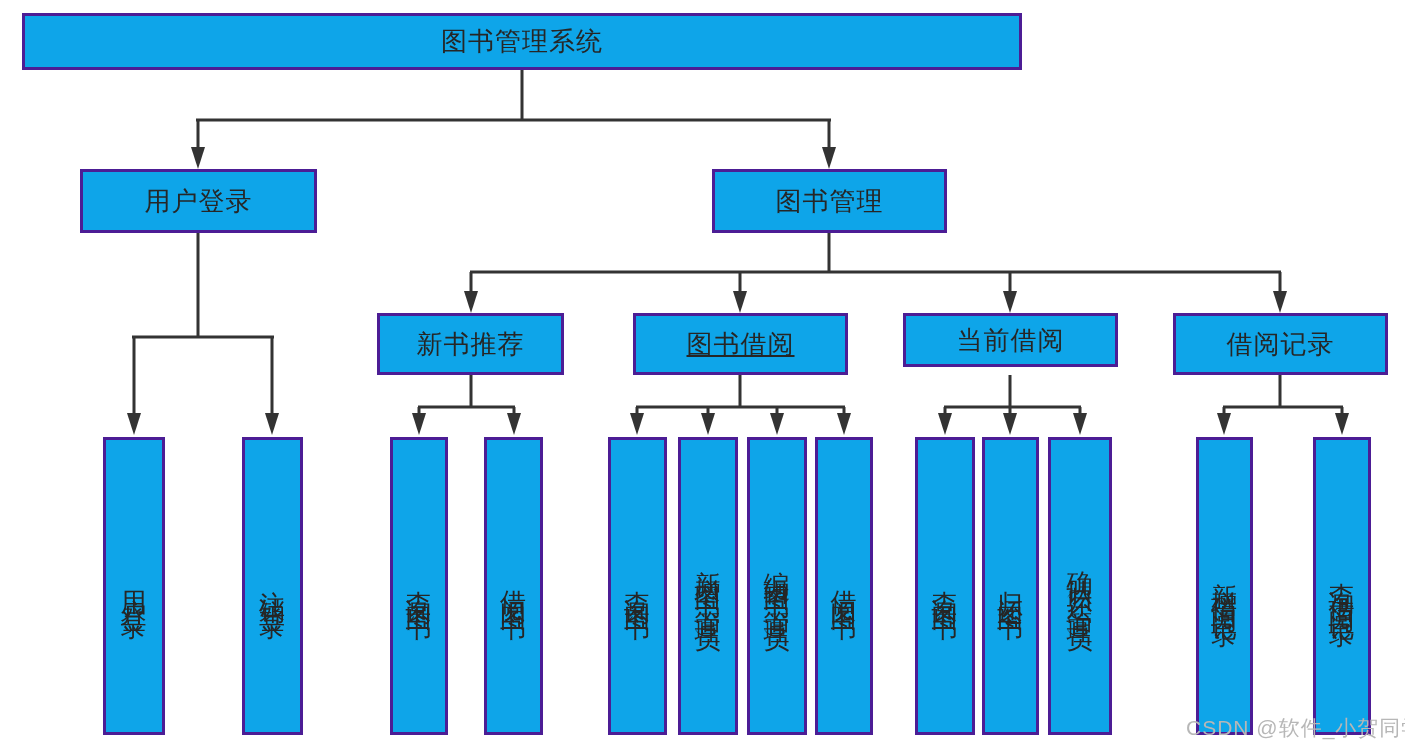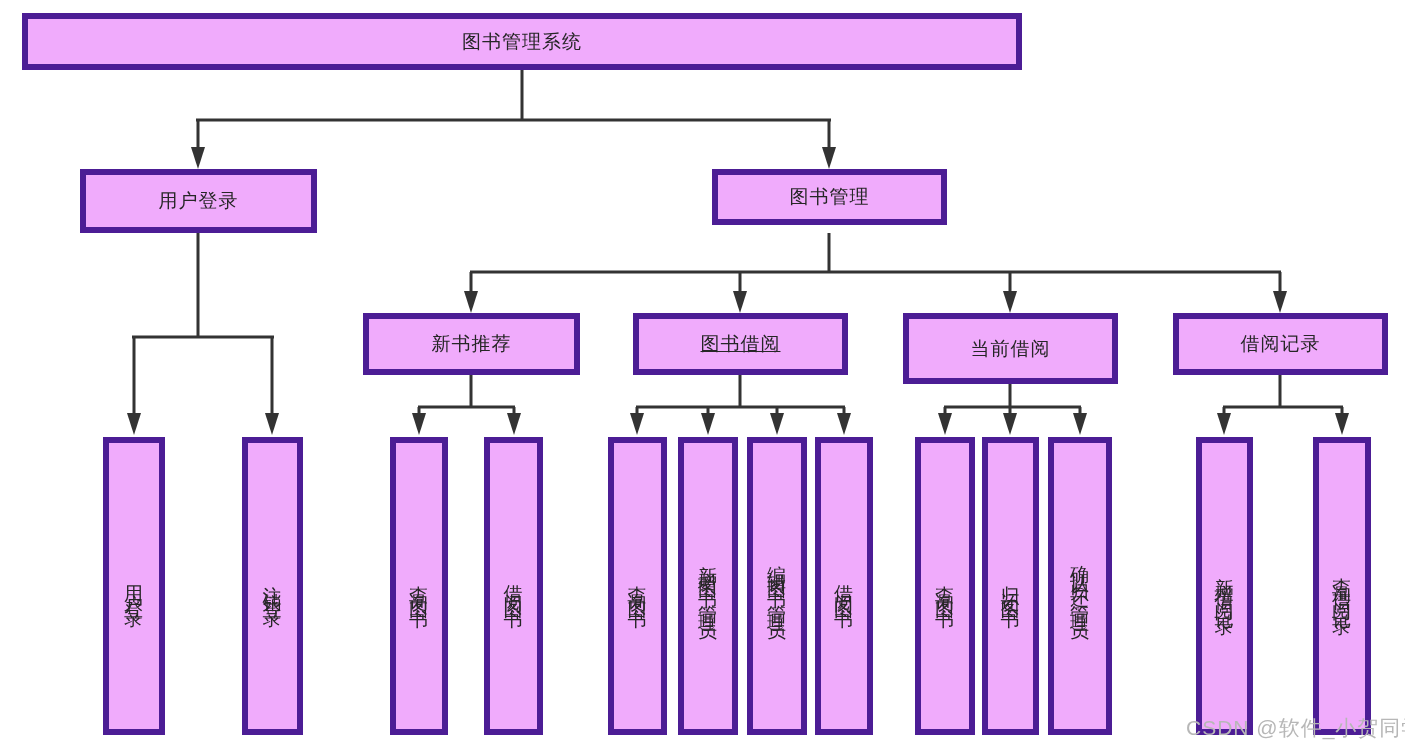--- a/index.html
+++ b/index.html
@@ -12,26 +12,26 @@
     overflow: hidden;
   }
   .connectors {
     position: absolute;
     left: 0; top: 0;
     width: 1405px; height: 747px;
   }
   .box {
     position: absolute;
     box-sizing: border-box;
-    border: 6px solid #4c1d95;
-    background: #f0abfc;
+    border: 3px solid #4c1d95;
+    background: #0ea5e9;
     display: flex;
     align-items: center;
     justify-content: center;
-    font-size: 19px;
+    font-size: 26px;
     color: #262626;
     letter-spacing: 1px;
     white-space: nowrap;
   }
   .vbox span {
     writing-mode: vertical-rl;
     text-orientation: mixed;
     letter-spacing: 8px;
     line-height: 1;
   }
@@ -87,25 +87,25 @@
       <polygon points="1003,413 1017,413 1010,435"></polygon>
       <polygon points="1073,413 1087,413 1080,435"></polygon>
       <polygon points="1217,413 1231,413 1224,435"></polygon>
       <polygon points="1335,413 1349,413 1342,435"></polygon>
     </g>
   </svg>
 
   <div class="box" style="left:22px; top:13px; width:1000px; height:57px;">图书管理系统</div>
 
   <div class="box" style="left:80px; top:169px; width:237px; height:64px;">用户登录</div>
-  <div class="box" style="left:712px; top:169px; width:235px; height:56px;">图书管理</div>
+  <div class="box" style="left:712px; top:169px; width:235px; height:64px;">图书管理</div>
 
-  <div class="box" style="left:363px; top:313px; width:217px; height:62px;">新书推荐</div>
+  <div class="box" style="left:377px; top:313px; width:187px; height:62px;">新书推荐</div>
   <div class="box" style="left:633px; top:313px; width:215px; height:62px;text-decoration:underline;">图书借阅</div>
-  <div class="box" style="left:903px; top:313px; width:215px; height:71px;">当前借阅</div>
+  <div class="box" style="left:903px; top:313px; width:215px; height:54px;">当前借阅</div>
   <div class="box" style="left:1173px; top:313px; width:215px; height:62px;">借阅记录</div>
 
   <div class="box vbox" style="left:103px; top:437px; width:62px; height:298px;">
     <span>用户登录</span>
   </div>
   <div class="box vbox" style="left:242px; top:437px; width:61px; height:298px;">
     <span>注销登录</span>
   </div>
 
   <div class="box vbox" style="left:390px; top:437px; width:58px; height:298px;">

